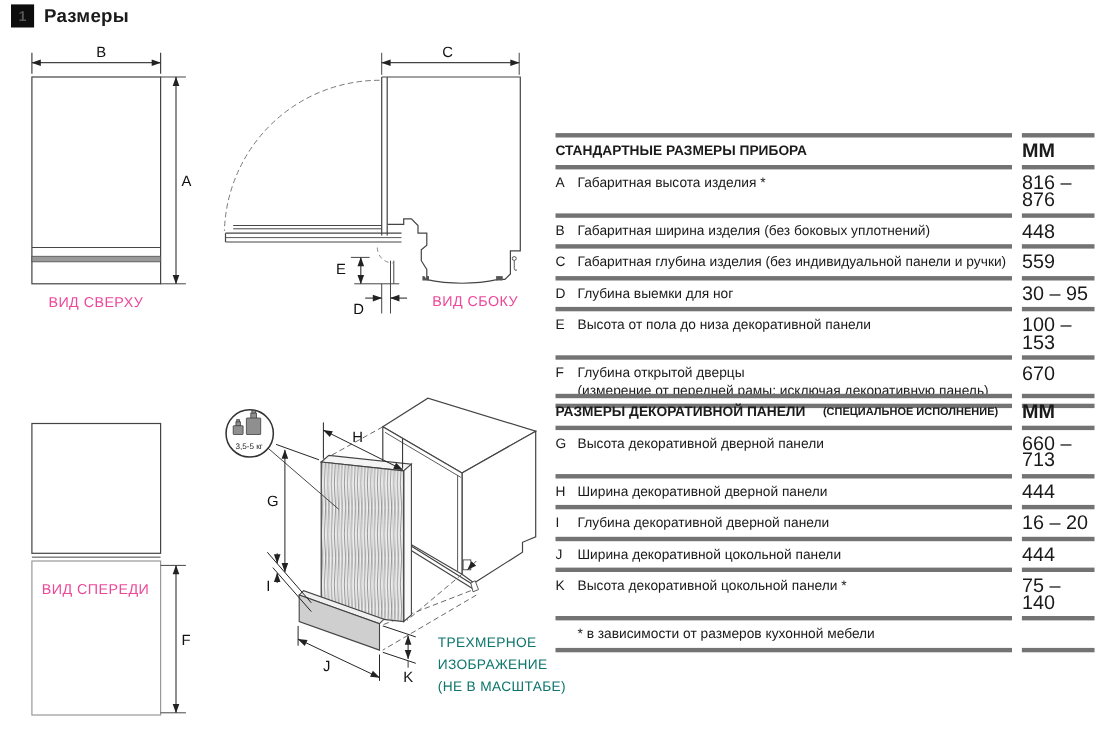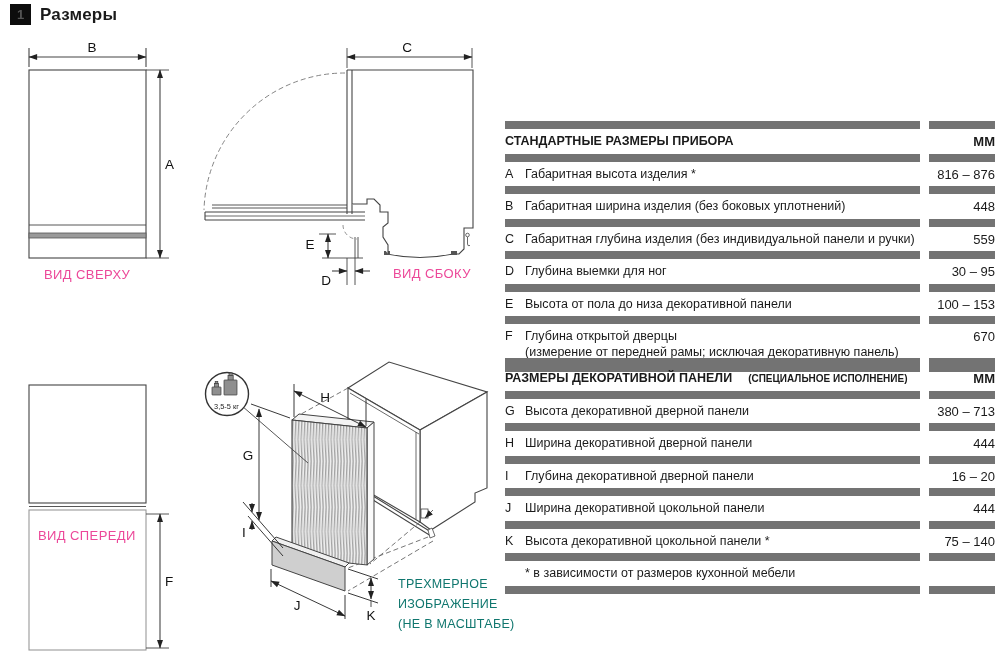--- a/index.html
+++ b/index.html
@@ -13,24 +13,24 @@
   
   .view-label{position:absolute;font-size:13px;letter-spacing:.4px;color:#ec4899;white-space:nowrap;}
   .caption-3d{position:absolute;left:398px;top:574px;font-size:12.5px;line-height:20px;color:#0f766e;letter-spacing:.3px;}
   .diagram{position:absolute;}
   svg text{font-family:"Liberation Sans",sans-serif;font-size:13.5px;fill:#111;}
   svg text.small{font-size:7.4px;fill:#222;}
   
   .dim-table{position:absolute;left:505px;width:490px;}
   .t1{top:121px;} .t2{top:358px;}
   .trow{display:flex;gap:9px;}
-  .tcell{border-top:8px solid #737373;}
+  .tcell{border-top:4px solid #737373;}
   .desc{flex:1;display:flex;align-items:flex-start;padding:5px 0 4px;font-size:12.5px;line-height:15.5px;}
   .letter{width:20px;flex:none;}
-  .val{width:66px;text-align:right;padding:5px 0 4px;font-size:13px;line-height:15.5px;}
+  .val{width:66px;text-align:left;padding:5px 0 4px;font-size:18px;line-height:15.5px;}
   .thead .desc,.thead .val{font-weight:bold;}
   .title-small{font-size:10px;font-weight:bold;margin-left:16px;}
   .footnote .desc{padding-left:20px;}
   .endrule .tcell{height:0;padding:0;}
   .endrule .desc{flex:1;} 
 </style>
 </head>
 <body>
 
 <div class="page">
@@ -277,21 +277,21 @@
           <span>РАЗМЕРЫ ДЕКОРАТИВНОЙ ПАНЕЛИ</span>
           <span class="title-small">(СПЕЦИАЛЬНОЕ ИСПОЛНЕНИЕ)</span>
         </div>
       <div class="tcell val">ММ</div>
     </div>
     <div class="trow">
       <div class="tcell desc">
           <span class="letter">G</span>
           <span>Высота декоративной дверной панели</span>
         </div>
-      <div class="tcell val">380 – 713</div>
+      <div class="tcell val">660 – 713</div>
     </div>
     <div class="trow">
       <div class="tcell desc">
           <span class="letter">H</span>
           <span>Ширина декоративной дверной панели</span>
         </div>
       <div class="tcell val">444</div>
     </div>
     <div class="trow">
       <div class="tcell desc">

